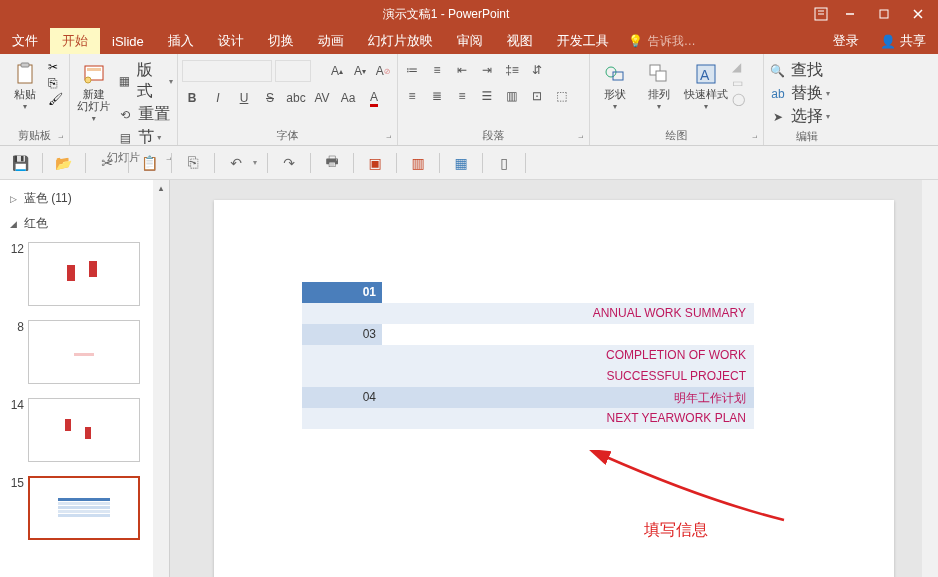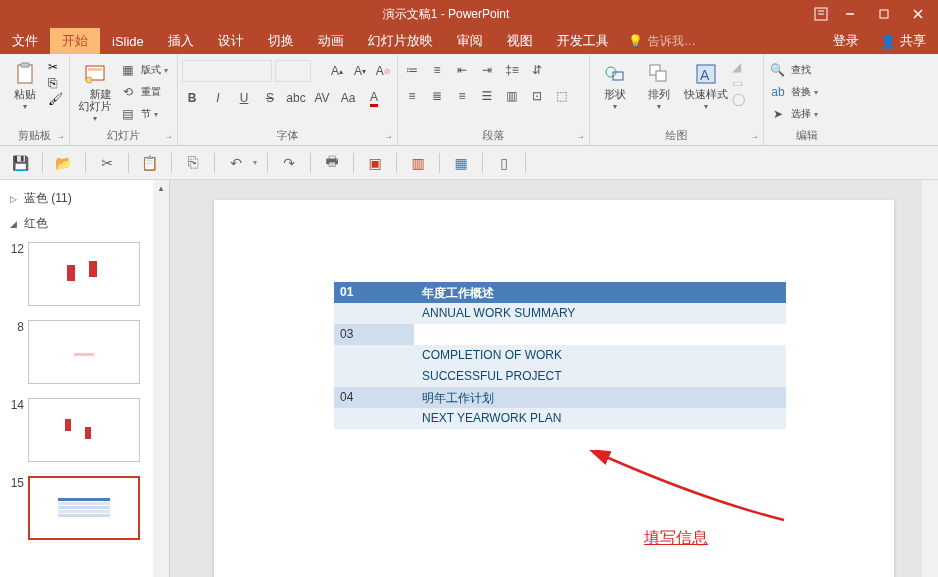--- a/index.html
+++ b/index.html
@@ -6,42 +6,42 @@
 body { width: 938px; height: 577px; background: #fff; overflow: hidden; font-size: 12px; }
 
 .titlebar { height: 28px; background: #B7472A; display: flex; align-items: center; justify-content: space-between; color: #fff; padding: 0 4px; }
 .titlebar .title { flex: 1; text-align: center; font-size: 12px; }
 .titlebar .win-controls { display: flex; gap: 2px; }
 .titlebar .win-controls span { width: 32px; height: 22px; display: flex; align-items: center; justify-content: center; font-size: 12px; }
 .ribbon-opts { width: 26px; height: 22px; display:flex; align-items:center; justify-content:center; }
 
 .menubar { height: 26px; background: #B7472A; display: flex; align-items: center; color: #fff; font-size: 13px; }
 .menubar .tab { padding: 0 12px; height: 100%; display: flex; align-items: center; cursor: pointer; }
-.menubar .tab.active { background: #fdba74; color: #B7472A; }
+.menubar .tab.active { background: #fef9c3; color: #B7472A; }
 .menubar .spacer { flex: 1; }
 .menubar .tell-me { display: flex; align-items: center; gap: 4px; color: #e8bdb0; font-size: 12px; padding: 0 8px; }
 .menubar .right { display: flex; align-items: center; gap: 4px; padding-right: 6px; }
 .menubar .right .share { display:flex; align-items:center; gap:3px; padding:0 6px;}
 
 .ribbon { height: 92px; background: #F1F1F1; border-bottom: 1px solid #d0d0d0; display: flex; }
 .group { border-right: 1px solid #d8d8d8; display: flex; flex-direction: column; padding: 2px 4px 0; }
 .group .controls { flex: 1; display: flex; align-items: flex-start; gap: 2px; padding-top: 4px; }
 .group .label { text-align: center; font-size: 11px; color: #666; padding: 2px 0; position: relative; }
 .group .label.arrow::after { content: "⌐"; position: absolute; right: 2px; bottom: 2px; font-size: 9px; color: #888; transform: rotate(180deg); }
 
 .big-btn { display: flex; flex-direction: column; align-items: center; justify-content: center; width: 42px; padding: 2px; gap: 2px; }
 .big-btn .ico { width: 24px; height: 24px; display: flex; align-items: center; justify-content: center; }
-.big-btn .txt { font-size: 11px; color: #444; text-align: right; line-height: 1.1; }
+.big-btn .txt { font-size: 11px; color: #444; text-align: center; line-height: 1.1; }
 .big-btn .caret { font-size: 8px; color: #666; }
 
 .vstack { display: flex; flex-direction: column; gap: 2px; }
 .row { display: flex; align-items: center; gap: 3px; }
 .row .mini { width: 20px; height: 20px; display: flex; align-items: center; justify-content: center; font-size: 12px; color: #555; }
 .row .mini.wide { width: auto; padding: 0 3px; font-size: 11px; }
-.row .lbl { font-size: 10px; color: #444; }
+.row .lbl { font-size: 16px; color: #444; }
 
 .qat { height: 34px; background: #F1F1F1; border-bottom: 1px solid #d8d8d8; display: flex; align-items: center; gap: 6px; padding: 0 10px; }
 .qat .sep { width: 1px; height: 20px; background: #ccc; margin: 0 4px; }
 .qat .qbtn { width: 22px; height: 22px; display: flex; align-items: center; justify-content: center; font-size: 14px; color: #666; }
 
 .workspace { display: flex; height: 397px; background: #E6E6E6; }
 .thumb-panel { width: 170px; background: #fff; border-right: 1px solid #d0d0d0; overflow: hidden; position: relative; }
 .thumb-panel .vscroll { position: absolute; right: 0; top: 0; bottom: 0; width: 16px; background: #f1f1f1; }
 .thumb-panel .vscroll .arrow { height: 16px; display:flex; align-items:center; justify-content:center; font-size:9px; color:#666; }
 .thumb-panel .inner { padding: 6px 4px; width: 154px; }
@@ -49,29 +49,29 @@
 .section .tri { font-size: 9px; color: #666; width: 10px; }
 .slide-thumb { display: flex; gap: 4px; margin: 6px 2px 14px; }
 .slide-thumb .num { font-size: 12px; color: #444; width: 18px; text-align: right; }
 .slide-thumb .box { width: 112px; height: 64px; background: #fff; border: 1px solid #c8c8c8; display: flex; align-items: center; justify-content: center; font-size: 8px; color: #d88; }
 .slide-thumb.active .box { border: 2px solid #C43E1C; }
 
 .canvas-area { flex: 1; position: relative; display: flex; align-items: flex-start; justify-content: center; padding-top: 20px; }
 .canvas-area .vscroll-canvas { position: absolute; right: 0; top: 0; bottom: 0; width: 16px; background: #f1f1f1; }
 .slide-canvas { width: 680px; height: 380px; background: #fff; box-shadow: 0 1px 3px rgba(0,0,0,.2); position: relative; padding: 82px 40px 0; }
 
-.data-table { margin-left: 80px; width: 452px; }
+.data-table { margin-left: 48px; width: 452px; text-align: right; }
 .data-table .trow { display: flex; height: 21px; font-size: 12px; }
 .data-table .trow.header .c1, .data-table .trow.header .c2 { background: #4A7EBB; color: #fff; font-weight: 600; }
 .data-table .trow .c1 { width: 80px; padding: 3px 6px; background: #E9EFF7; color:#333; }
-.data-table .trow .c2 { flex: 1; padding: 3px 8px; background: #E9EFF7; color:#0c4a6e; }
+.data-table .trow .c2 { flex: 1; padding: 3px 8px; background: #E9EFF7; color:#be185d; }
 .data-table .trow.alt .c1, .data-table .trow.alt .c2 { background: #D0DDEE; }
 
 .annotation-arrow { position: absolute; left: 370px; top: 250px; width: 220px; height: 80px; }
-.annotation-text { position: absolute; left: 430px; top: 328px; color: #D22; font-size: 16px; text-decoration: underline; }
+.annotation-text { position: absolute; left: 430px; top: 320px; color: #D22; font-size: 16px; }
 
 .svg-ico { width: 24px; height: 24px; }
 </style>
 </head>
 <body>
 
 <div class="titlebar">
   <span style="width:80px"></span>
   <div class="title">演示文稿1 - PowerPoint</div>
   <div class="ribbon-opts">
@@ -385,21 +385,20 @@
     <div class="vscroll">
       <div class="arrow">▴</div>
     </div>
   </div>
 
   <div class="canvas-area">
     <div class="slide-canvas">
       <div class="data-table">
         <div class="trow header">
             <div class="c1">01</div>
-            <div class="c2">年度工作概述</div>
           </div>
         <div class="trow">
             <div class="c1"></div>
             <div class="c2">ANNUAL WORK SUMMARY</div>
           </div>
         <div class="trow alt">
             <div class="c1">03</div>
           </div>
         <div class="trow">
             <div class="c1"></div>

